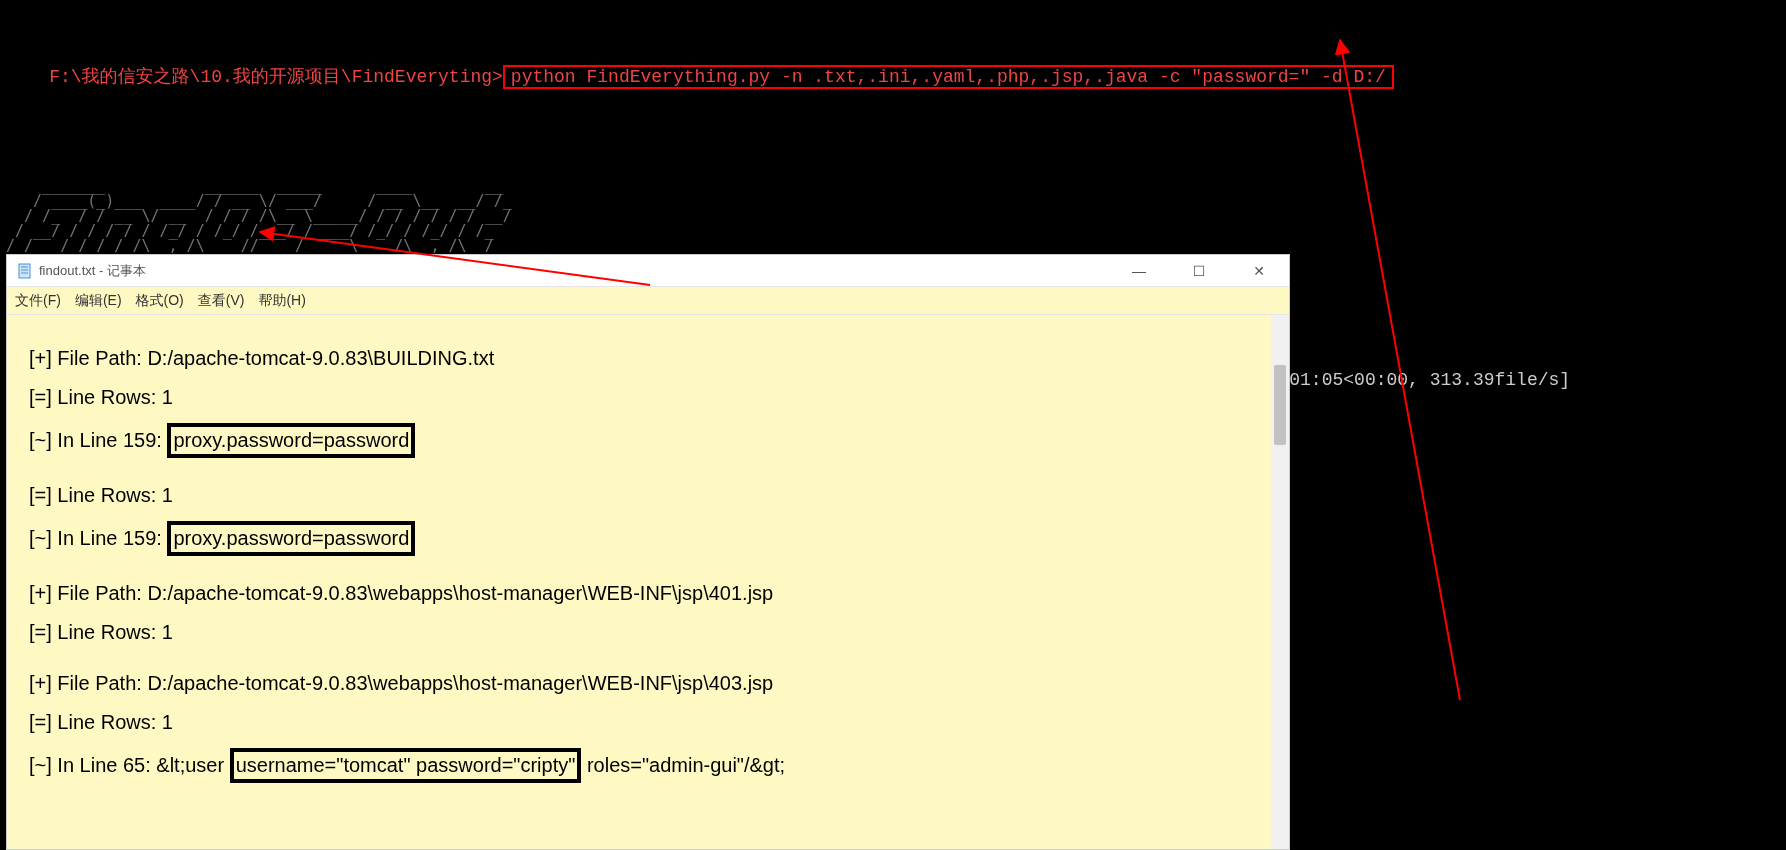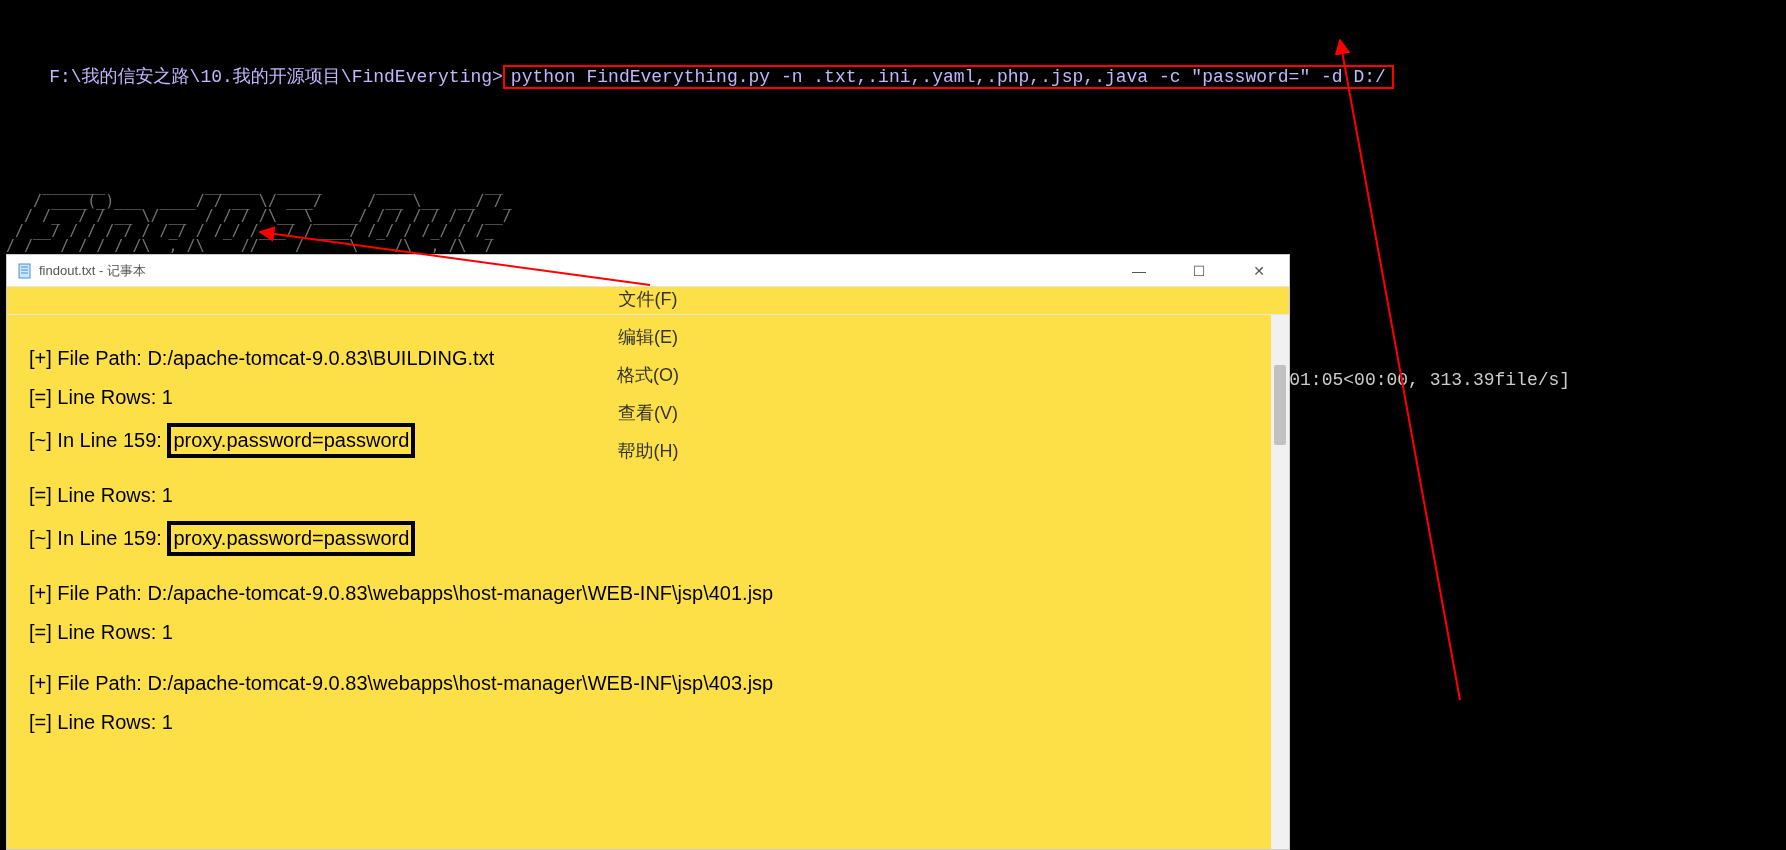--- a/index.html
+++ b/index.html
@@ -3,51 +3,51 @@
 <meta charset="utf-8">
 <style>
   * { margin:0; padding:0; box-sizing:border-box; }
   body {
     width:1786px; height:850px;
     background:#000; color:#ccc;
     font-family:"Consolas","Courier New",monospace;
     font-size:18px; overflow:hidden; position:relative;
   }
   .terminal { padding:4px 0 0 6px; white-space:pre; }
-  .prompt-line { color:#c4b5fd; }
+  .prompt-line { color:#ef4444; }
   .cmd-box {
     border:2px solid red; padding:0 6px; display:inline-block;
   }
   .ascii { color:#737373; font-size:15px; line-height:1.0; margin:30px 0 16px 0; }
   .bar-line { display:flex; align-items:center; gap:8px; white-space:nowrap; }
   .bar {
     display:inline-block; width:900px; height:18px;
     background:#ccc; vertical-align:middle;
   }
   .stats { color:#ccc; }
 
   
   .notepad {
     position:absolute; left:6px; top:254px;
     width:1284px; height:596px;
-    background:#fde047; color:#000; border:1px solid #ccc;
+    background:#fef9c3; color:#000; border:1px solid #ccc;
     font-family:"Segoe UI",Arial,sans-serif;
   }
   .np-titlebar {
     height:32px; display:flex; align-items:center; justify-content:space-between;
     padding:0 10px; font-size:13px; background:#fff; border-bottom:1px solid #e5e5e5;
     color:#555;
   }
   .np-title-left { display:flex; align-items:center; gap:6px; }
   .np-icon { width:16px; height:16px; }
   .np-controls { display:flex; gap:20px; font-size:14px; color:#555; }
   .np-ctrl { width:40px; text-align:center; }
   .np-menubar {
     height:28px; display:flex; align-items:center; gap:14px;
-    padding:0 8px; font-size:18px; color:#333; border-bottom:1px solid #e5e5e5;flex-direction:column;
+    padding:0 8px; font-size:14px; color:#333; border-bottom:1px solid #e5e5e5;
   }
   .np-body {
     position:relative; padding:18px 22px;
     font-family:"Segoe UI",Arial,sans-serif; font-size:20px; color:#000;
     line-height:1.35; overflow:hidden; height:calc(100% - 60px);
   }
   .np-body .blk { margin-bottom:24px; }
   .np-body .row { white-space:nowrap;margin-top:12px; }
   .hl { border:4px solid #000000; padding:0 2px; display:inline-block; }
   .np-scroll {
@@ -118,20 +118,21 @@
       <div class="row">[=] Line Rows: 1</div>
       <div class="row"><span>[~] In Line 159: </span><span class="hl">proxy.password=password</span><span></span></div>
     </div>
     <div class="blk">
       <div class="row">[+] File Path: D:/apache-tomcat-9.0.83\webapps\host-manager\WEB-INF\jsp\401.jsp</div>
       <div class="row">[=] Line Rows: 1</div>
     </div>
     <div class="blk" style="margin-bottom:0;">
       <div class="row">[+] File Path: D:/apache-tomcat-9.0.83\webapps\host-manager\WEB-INF\jsp\403.jsp</div>
       <div class="row">[=] Line Rows: 1</div>
+      <div class="row"><span>[~] In Line 65: &amp;lt;user </span><span class="hl">username="tomcat" password="cripty"</span><span> roles="admin-gui"/&amp;gt;</span></div>
     </div>
   </div>
   <div class="np-scroll">
     <div class="np-thumb"></div>
   </div>
 </div>
 
 <svg class="arrow" style="left:0;top:0;" width="1786" height="850">
   <defs>
     <marker id="ah" viewBox="0 0 10 10" refX="9" refY="5" markerWidth="8" markerHeight="8" orient="auto-start-reverse">

